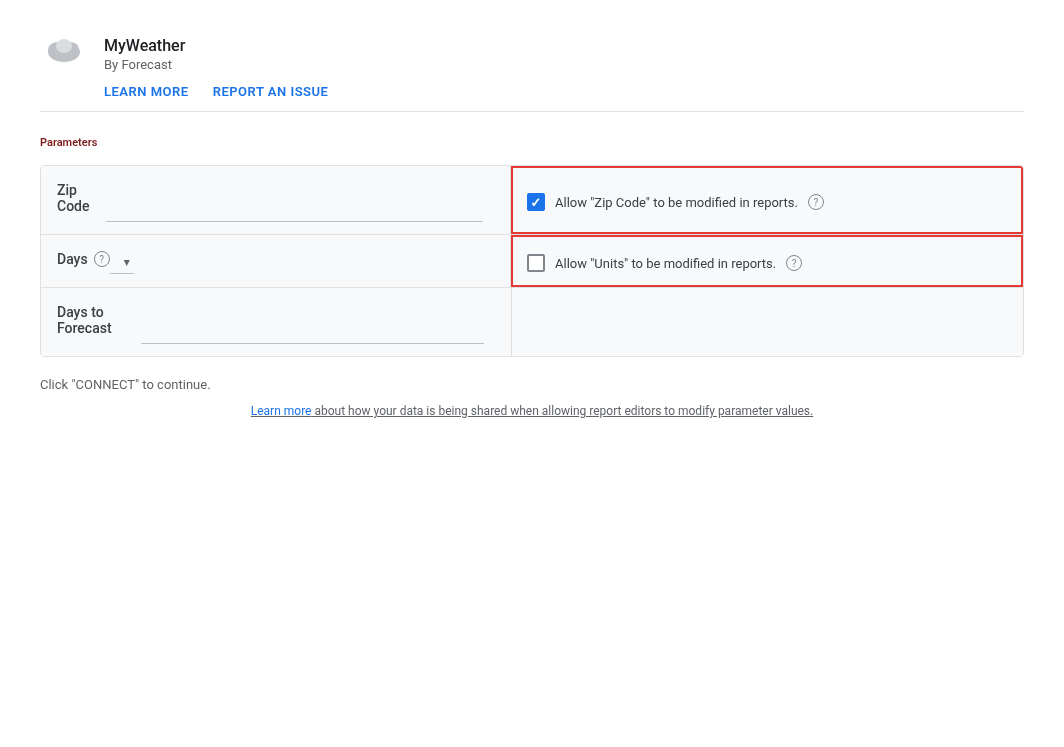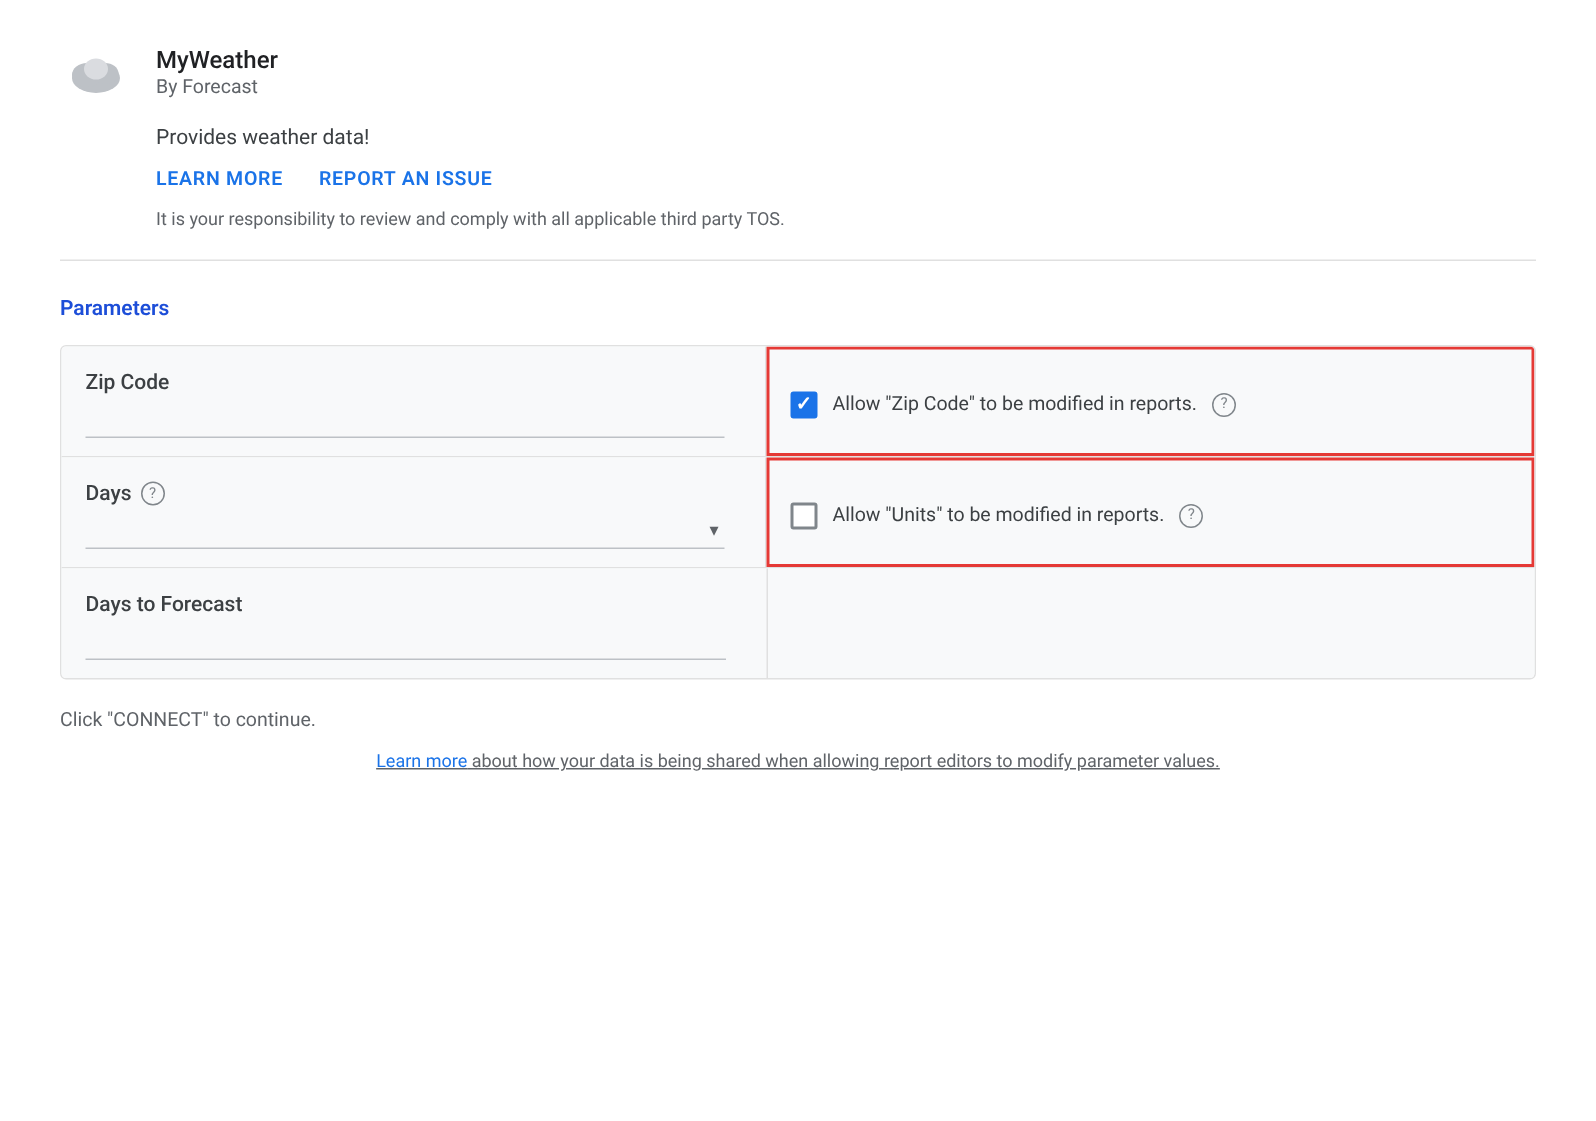--- a/index.html
+++ b/index.html
@@ -12,21 +12,21 @@
       min-height: 747px;
     }
 
     .page-container {
       padding: 24px 40px 40px 40px;
       max-width: 1064px;
     }
 
     .header-section {
       display: flex;
-      align-items: center;
+      align-items: flex-end;
       gap: 16px;
       margin-bottom: 12px;
     }
 
     .app-icon {
       width: 48px;
       height: 48px;
       flex-shrink: 0;
     }
 
@@ -82,23 +82,23 @@
       margin-bottom: 20px;
     }
 
     .divider {
       border: none;
       border-top: 1px solid #e0e0e0;
       margin: 0 0 24px 0;
     }
 
     .section-title {
-      font-size: 14px;
+      font-size: 11px;
       font-weight: 600;
-      color: #1d4ed8;
+      color: #7f1d1d;
       margin-bottom: 16px;
       text-transform: none;
       letter-spacing: 0;
     }
 
     .parameters-table {
       width: 100%;
       border-collapse: collapse;
       border: 1px solid #e0e0e0;
       border-radius: 4px;
@@ -114,21 +114,20 @@
 
     .param-row:last-child {
       border-bottom: none;
     }
 
     .param-left {
       flex: 0 0 470px;
       padding: 16px 27px 12px 16px;
       border-right: 1px solid #e0e0e0;
       display: flex;
-      flex-direction: column;
       justify-content: flex-start;
       background: #f8f9fa;
     }
 
     .param-label-row {
       display: flex;
       align-items: center;
       gap: 6px;
       margin-bottom: 8px;
     }
@@ -281,28 +280,26 @@
         <ellipse cx="30" cy="25" rx="9" ry="7" fill="#bdc1c6"></ellipse>
         <ellipse cx="24" cy="22" rx="8" ry="7" fill="#dadce0"></ellipse>
       </svg>
     </div>
     <div class="header-text">
       <span class="app-title">MyWeather</span>
       <span class="app-subtitle">By Forecast</span>
     </div>
   </div>
 
-  <div class="app-description">Provides weather data!</div>
 
   <div class="action-links">
     <a class="action-link">LEARN MORE</a>
     <a class="action-link">REPORT AN ISSUE</a>
   </div>
 
-  <div class="tos-text">It is your responsibility to review and comply with all applicable third party TOS.</div>
 
   <hr class="divider">
 
   <div>
     <div class="section-title">Parameters</div>
 
     <div class="parameters-table">
 
       <div class="param-row">
         <div class="param-left">

